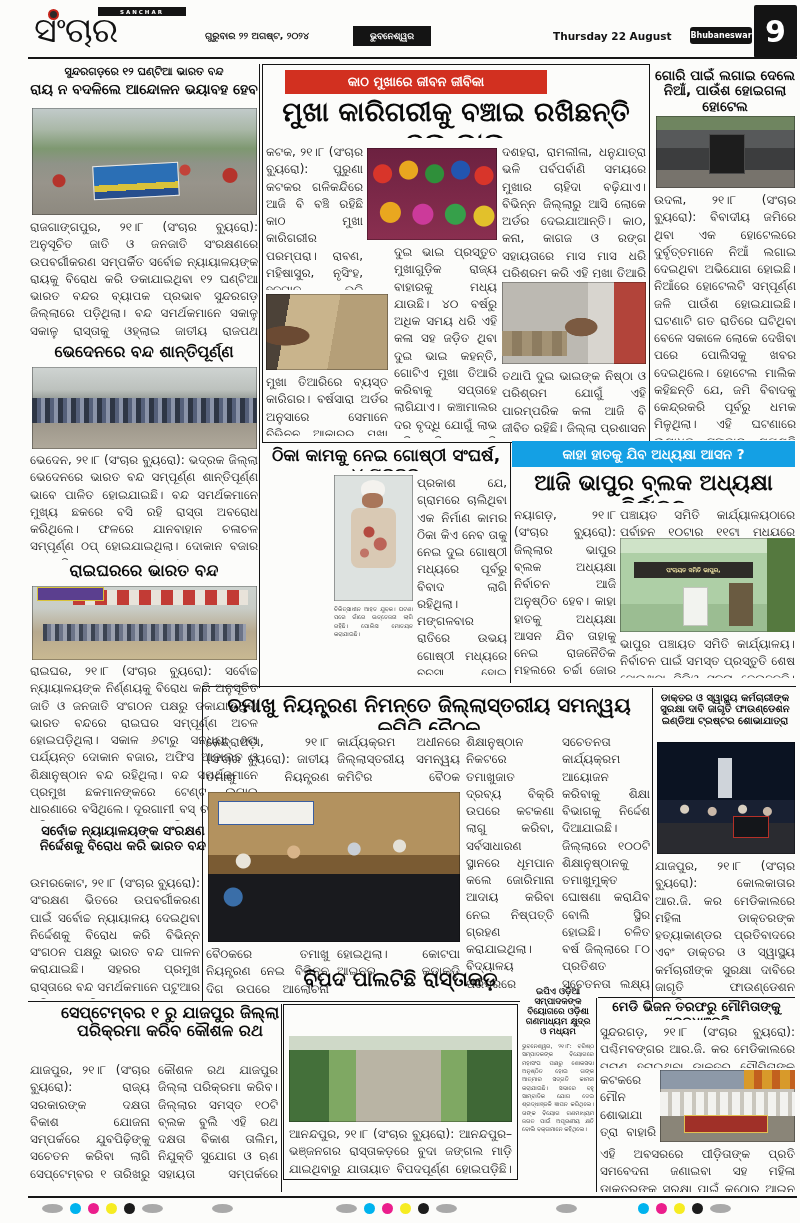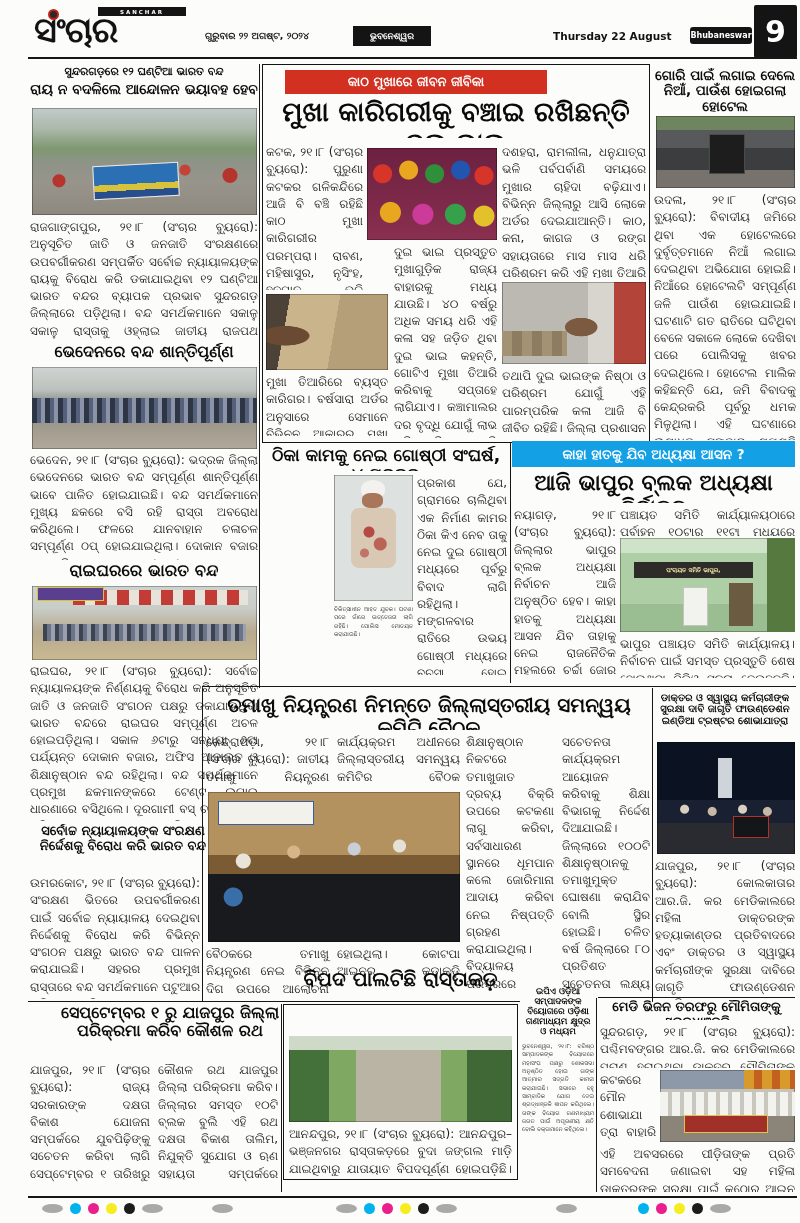--- a/index.html
+++ b/index.html
@@ -29,21 +29,21 @@
   .dot.k{width:11px;height:11px;background:#1c1c1c}
   .ellipse{display:inline-block;width:21px;height:9px;border-radius:50%;background:#a9a9a9}
 </style>
 </head>
 <body>
 
 <div class="page">
 
   <div class="abs" style="left:0;top:0;width:800px;height:58px">
     <div class="abs" style="left:98px;top:7px;width:88px;height:9px;background:#141414;color:#fff;font-size:5.5px;font-weight:bold;letter-spacing:2px;display:flex;align-items:center;justify-content:center">SANCHAR</div>
-    <div class="abs" style="left:34px;top:10px;width:165px;height:48px;font-size:35px;font-weight:bold;letter-spacing:-1px;overflow:hidden">ସଂଚାର</div>
+    <div class="abs" style="left:34px;top:10px;width:165px;height:48px;font-size:35px;font-weight:normal;letter-spacing:-1px;overflow:hidden">ସଂଚାର</div>
     <span class="abs" style="left:48px;top:9px;width:11px;height:11px;border:2.6px solid #c32319;border-radius:50%;background:#2a2a2a"></span>
     <div class="abs" style="left:205px;top:30px;width:150px;height:15px;font-weight:bold;font-size:9.5px;overflow:hidden">ଗୁରୁବାର ୨୨ ଅଗଷ୍ଟ, ୨୦୨୪</div>
     <div class="pill" style="left:353px;top:26px;width:78px;height:20px;border-radius:0;font-size:9px">ଭୁବନେଶ୍ୱର</div>
     <div class="abs" style="left:553px;top:30px;width:135px;height:14px;font-weight:bold;font-size:10.5px;overflow:hidden">Thursday 22 August 2024</div>
     <div class="pill" style="left:690px;top:27px;width:62px;height:17px;border-radius:3px;font-size:8px">Bhubaneswar</div>
     <div class="pill" style="left:754px;top:5px;width:43px;height:53px;border-radius:2px;font-size:30px">9</div>
   </div>
   <div class="rule" style="left:28px;top:57px;width:769px;height:2.2px"></div>
 
   <div class="headline" style="left:30px;top:66px;width:228px;height:15px;font-size:11px">ସୁନ୍ଦରଗଡ଼ରେ ୧୨ ଘଣ୍ଟିଆ ଭାରତ ବନ୍ଦ</div>

